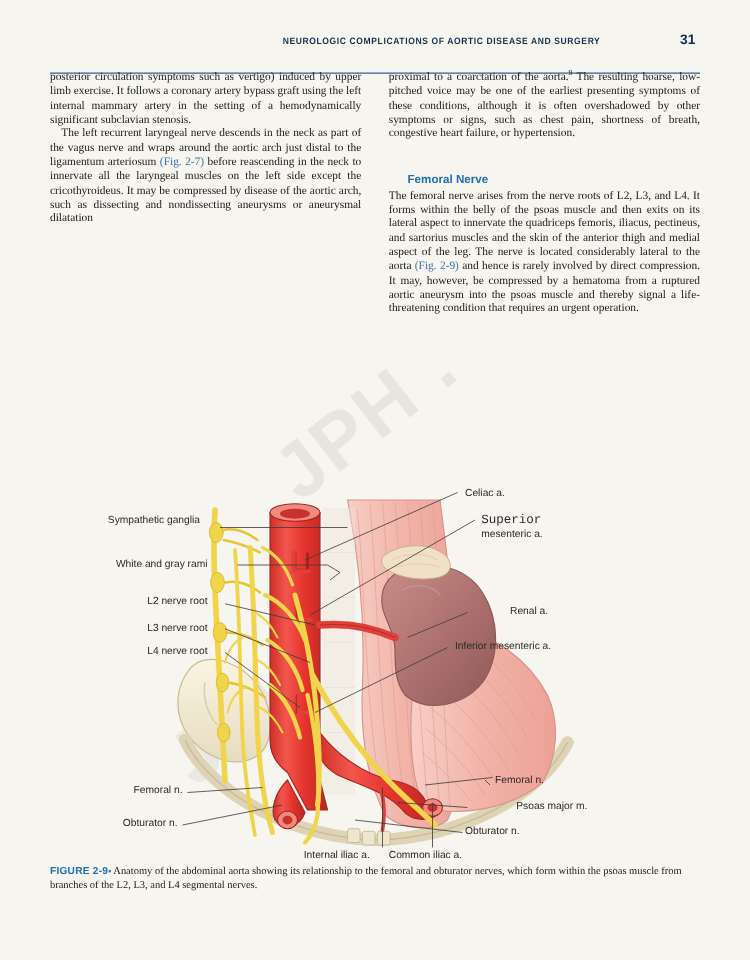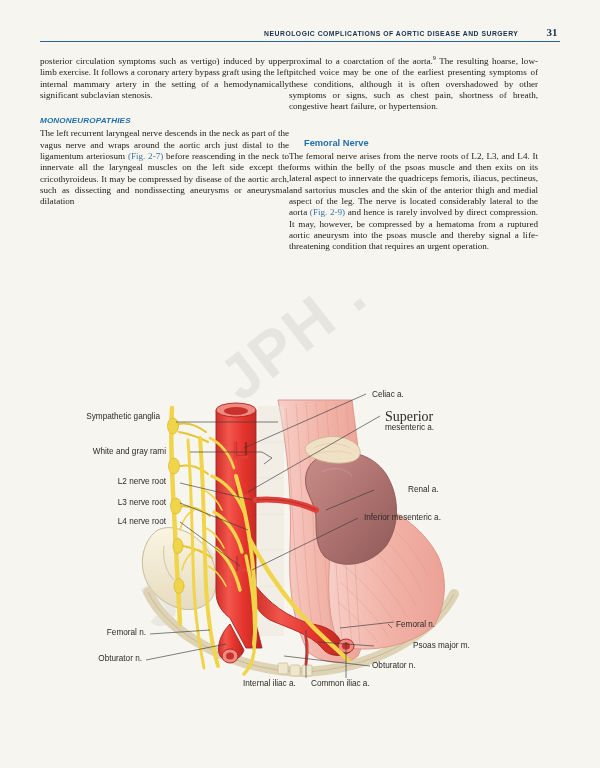--- a/index.html
+++ b/index.html
@@ -13,43 +13,43 @@
   }
   .page{position:absolute;inset:0;}
 
   
   .runhead{
     position:absolute;left:40px;right:40px;top:26px;height:22px;
   }
   .runhead-inner{
     display:flex;align-items:baseline;justify-content:flex-end;
     gap:26px;
-    padding-bottom:3px;
+    padding-bottom:20px;
     border-bottom:1.2px solid #2a6496;
   }
   .runhead-title{
     font-family:"Liberation Sans", sans-serif;
     font-size:7.4px;letter-spacing:.55px;
     font-weight:600;
     text-transform:uppercase;
     color:#13314f;
     transform:scaleX(.92);
     transform-origin:right center;
     white-space:nowrap;
   }
   .runhead-page{
-    font-family:Liberation Serif, serif;
+    font-family:Liberation Sans, sans-serif;
     font-size:11px;color:#13314f;font-weight:600;
-    min-width:16px;text-align:center;
+    min-width:16px;text-align:left;margin-left:38px;
   }
 
   
   .cols{
     position:absolute;left:40px;top:56px;width:520px;height:330px;
-    display:flex;
+    display:flex;gap:22px;
   }
   .col{width:249px;}
   p.body{
     margin:0 0 0 0;
     font-size:9.1px;
     line-height:11.35px;
     text-align:justify;
     text-justify:inter-word;
     hyphens:manual;
   }
@@ -136,21 +136,20 @@
     </div>
   </div>
 
   <div class="cols">
 
     <div class="col left">
       <p class="body">posterior circulation symptoms such as vertigo) induced by upper limb exercise. It follows a coronary artery bypass graft using the left internal mammary artery in the setting of a hemodynamically significant subclavian stenosis.</p>
 
 
 
-      <h3 class="mono" style="color: rgb(31, 111, 174);">Mononeuropathies</h3>
 
       <p class="body"><span>The left recurrent laryngeal nerve descends in the neck as part of the vagus nerve and wraps around the aortic arch just distal to the ligamentum arteriosum </span><span class="xref" style="color: rgb(58, 116, 168);">(Fig. 2-7)</span><span> before reascending in the neck to innervate all the laryngeal muscles on the left side except the cricothyroideus. It may be compressed by disease of the aortic arch, such as dissecting and nondissecting aneurysms or aneurysmal dilatation</span></p>
     </div>
 
     <div class="col right">
       <p class="body"><span>proximal to a coarctation of the aorta.</span><sup>9</sup><span> The resulting hoarse, low-pitched voice may be one of the earliest presenting symptoms of these conditions, although it is often overshadowed by other symptoms or signs, such as chest pain, shortness of breath, congestive heart failure, or hypertension.</span></p>
 
       <h4 class="sub femoral" style="color: rgb(31, 111, 174);">Femoral Nerve</h4>
 
       <p class="body"><span>The femoral nerve arises from the nerve roots of L2, L3, and L4. It forms within the belly of the psoas muscle and then exits on its lateral aspect to innervate the quadriceps femoris, iliacus, pectineus, and sartorius muscles and the skin of the anterior thigh and medial aspect of the leg. The nerve is located considerably lateral to the aorta </span><span class="xref" style="color: rgb(58, 116, 168);">(Fig. 2-9)</span><span> and hence is rarely involved by direct compression. It may, however, be compressed by a hematoma from a ruptured aortic aneurysm into the psoas muscle and thereby signal a life-threatening condition that requires an urgent operation.</span></p>
@@ -365,23 +364,26 @@
     <div style="position:absolute;left:126px;top:101px;font-family:'Liberation Sans',sans-serif;font-size:8.2px;color:#2a2a2a;white-space:nowrap;transform:translate(-100%,-50%);">L2 nerve root</div>
     <div style="position:absolute;left:126px;top:122px;font-family:'Liberation Sans',sans-serif;font-size:8.2px;color:#2a2a2a;white-space:nowrap;transform:translate(-100%,-50%);">L3 nerve root</div>
     <div style="position:absolute;left:126px;top:141px;font-family:'Liberation Sans',sans-serif;font-size:8.2px;color:#2a2a2a;white-space:nowrap;transform:translate(-100%,-50%);">L4 nerve root</div>
     <div style="position:absolute;left:106px;top:252px;font-family:'Liberation Sans',sans-serif;font-size:8.2px;color:#2a2a2a;white-space:nowrap;transform:translate(-100%,-50%);">Femoral n.</div>
     <div style="position:absolute;left:102px;top:278px;font-family:'Liberation Sans',sans-serif;font-size:8.2px;color:#2a2a2a;white-space:nowrap;transform:translate(-100%,-50%);">Obturator n.</div>
 
     <div style="position:absolute;left:203px;top:299px;font-family:'Liberation Sans',sans-serif;font-size:8.2px;color:#2a2a2a;white-space:nowrap;">Internal iliac a.</div>
     <div style="position:absolute;left:271px;top:299px;font-family:'Liberation Sans',sans-serif;font-size:8.2px;color:#2a2a2a;white-space:nowrap;">Common iliac a.</div>
 
     <div style="position:absolute;left:332px;top:14px;font-family:'Liberation Sans',sans-serif;font-size:8.2px;color:#2a2a2a;white-space:nowrap;transform:translateY(-50%);">Celiac a.</div>
-    <div style="position:absolute;left:345px;top:37px;font-family:Liberation Serif, serif;font-size:14px;color:#2a2a2a;white-space:nowrap;transform:translateY(-50%);">Superior</div>
+    <div style="position:absolute;left:345px;top:37px;font-family:Liberation Mono, monospace;font-size:10px;color:#2a2a2a;white-space:nowrap;transform:translateY(-50%);">Superior</div>
     <div style="position:absolute;left:345px;top:47px;font-family:'Liberation Sans',sans-serif;font-size:8.2px;color:#2a2a2a;white-space:nowrap;transform:translateY(-50%);">mesenteric a.</div>
     <div style="position:absolute;left:340px;top:109px;font-family:'Liberation Sans',sans-serif;font-size:8.2px;color:#2a2a2a;white-space:nowrap;transform:translateY(-50%);padding-left:28px;">Renal a.</div>
     <div style="position:absolute;left:324px;top:137px;font-family:'Liberation Sans',sans-serif;font-size:8.2px;color:#2a2a2a;white-space:nowrap;transform:translateY(-50%);">Inferior mesenteric a.</div>
     <div style="position:absolute;left:356px;top:244px;font-family:'Liberation Sans',sans-serif;font-size:8.2px;color:#2a2a2a;white-space:nowrap;transform:translateY(-50%);">Femoral n.</div>
     <div style="position:absolute;left:337px;top:265px;font-family:'Liberation Sans',sans-serif;font-size:8.2px;color:#2a2a2a;white-space:nowrap;transform:translateY(-50%);margin-left:36px;">Psoas major m.</div>
     <div style="position:absolute;left:332px;top:285px;font-family:'Liberation Sans',sans-serif;font-size:8.2px;color:#2a2a2a;white-space:nowrap;transform:translateY(-50%);">Obturator n.</div>
   </div>
 
+  <div class="fig-caption">
+    <span class="fig-label" style="color: rgb(31, 111, 174);">FIGURE 2-9</span><span class="fig-bullet" style="color: rgb(31, 111, 174);">▪</span> <span>Anatomy of the abdominal aorta showing its relationship to the femoral and obturator nerves, which form within the psoas muscle from branches of the L2, L3, and L4 segmental nerves.</span>
+  </div>
 
 </div>
 
 </body></html>

